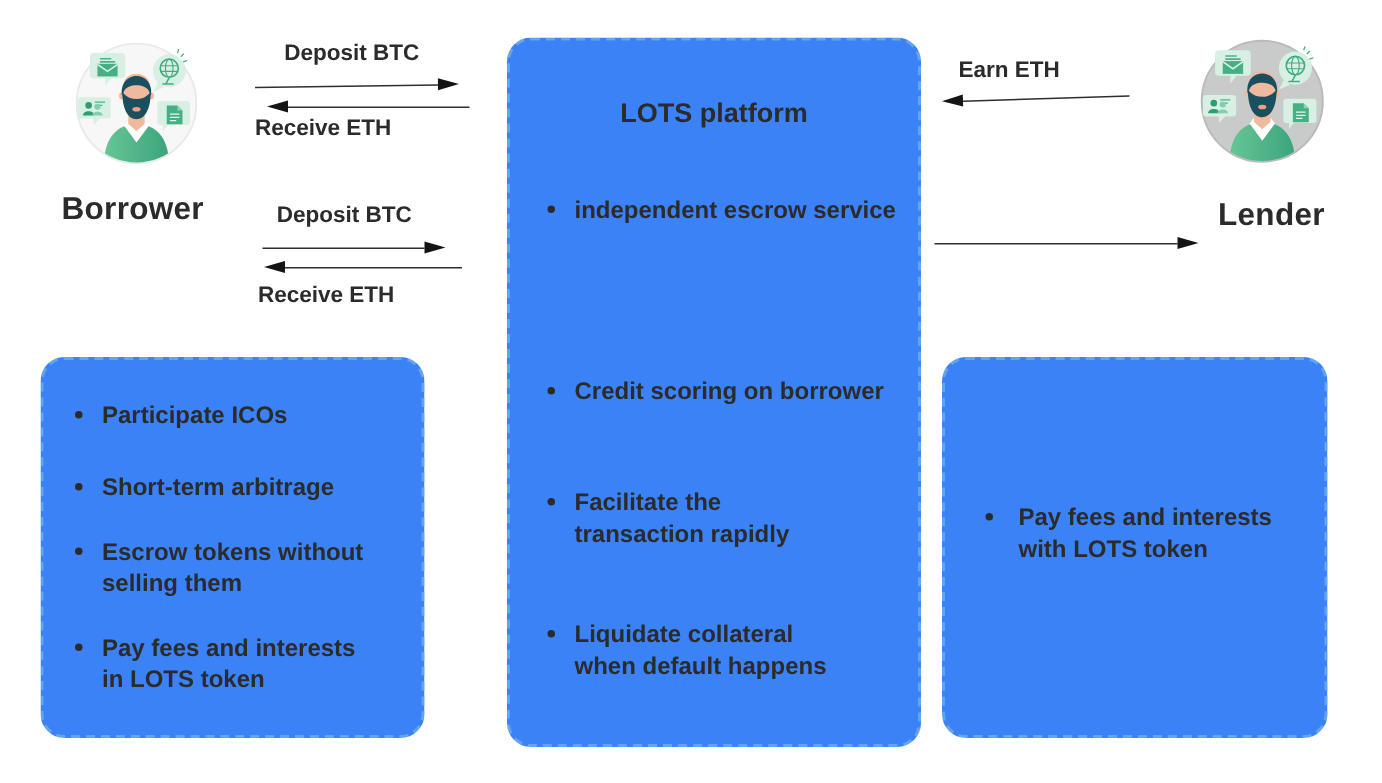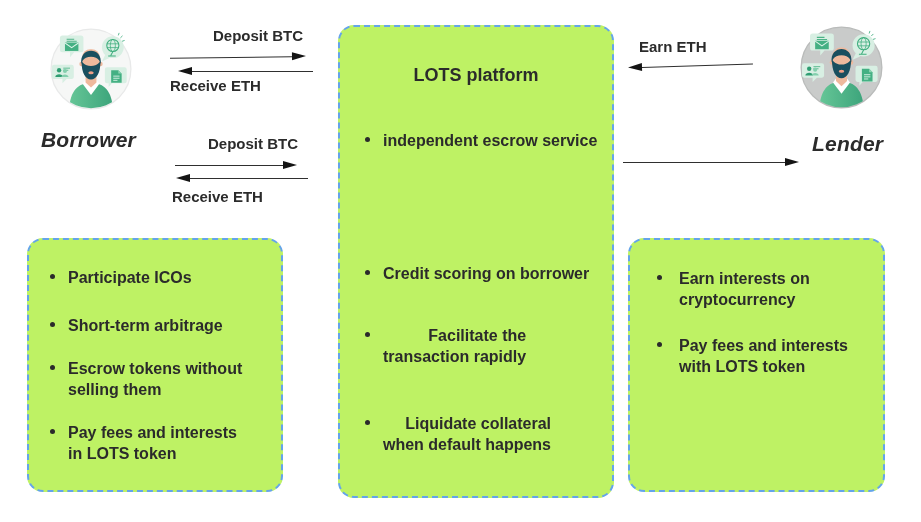--- a/index.html
+++ b/index.html
@@ -1,39 +1,39 @@
 <!DOCTYPE html>
 <html><head>
 <meta charset="utf-8">
 <style>
   html,body{margin:0;padding:0;background:#fff;}
   .canvas{
     position:relative;width:921px;height:522px;background:#ffffff;overflow:hidden;
     font-family:"Liberation Sans",sans-serif;font-weight:700;color:#2b2b2b;
   }
   
-  .dashed-box{position:absolute;border:2px dashed #64a4ea;border-radius:16px;box-sizing:border-box;background:#bef264;}
+  .dashed-box{position:absolute;border:2px dashed #64a4ea;border-radius:16px;box-sizing:border-box;background:#3b82f6;}
   
-  .actor-label{position:absolute;font-size:21px;letter-spacing:.2px;font-style:italic;}
+  .actor-label{position:absolute;font-size:21px;letter-spacing:.2px;}
   
   .flow-label{position:absolute;font-size:15px;white-space:nowrap;}
-  .ta-c{text-align:right}.ta-r{}
+  .ta-c{text-align:center}.ta-r{}
   
   .arrow{position:absolute;height:0;border-top:1.5px solid #2f2f2f;}
   .arrow::after{content:"";position:absolute;top:-5.2px;width:0;height:0;
     border-top:4.5px solid transparent;border-bottom:4.5px solid transparent;}
   .arrow-right::after{right:-14px;border-left:14px solid #141414;}
   .arrow-left::after{left:-14px;border-right:14px solid #141414;}
   
   .platform-title{position:absolute;left:0;right:0;top:38px;text-align:center;font-size:18px;}
   
   .bullet{position:absolute;font-size:16px;line-height:21px;}
   .bullet .dot{position:absolute;left:0;top:7px;width:5px;height:5px;border-radius:50%;background:#2b2b2b;}
   .bullet .bt{display:block;white-space:pre-line;}
-  .platform-box .bullet{left:25px;text-align:right;}
+  .platform-box .bullet{left:25px;}
   .platform-box .bullet .bt{margin-left:18px;}
   .borrower-box .bullet{left:21px;}
   .borrower-box .bullet .bt{margin-left:18px;}
   .lender-box .bullet{left:27px;}
   .lender-box .bullet .bt{margin-left:22px;}
   
   .avatar{position:absolute;}
   .avatar-borrower{--av-bg:#f6f7f6;--av-edge:#e8e9e9;}
   .avatar-lender{--av-bg:#c9cbca;--av-edge:#b9bbba;}
   .svg-defs{position:absolute;width:0;height:0;}
@@ -110,21 +110,21 @@
   <div class="arrow arrow-right" style="left:175px;top:165px;width:108px"></div>
   <div class="arrow arrow-left" style="left:190px;top:178px;width:118px"></div>
   <div class="flow-label ta-r" style="left:172px;top:188px;width:130px">Receive ETH</div>
 
   <div class="dashed-box platform-box" style="left:338px;top:25px;width:276px;height:473px">
     <div class="platform-title">LOTS platform</div>
     <div class="bullet" style="top:103px">
       <span class="dot"></span>
       <span class="bt">independent escrow service</span>
     </div>
-    <div class="bullet" style="top:236px">
+    <div class="bullet" style="top:224px">
       <span class="dot"></span>
       <span class="bt">Credit scoring on borrower</span>
     </div>
     <div class="bullet" style="top:386px">
       <span class="dot"></span>
       <span class="bt">Liquidate collateral
 when default happens</span>
     </div>
     <div class="bullet" style="top:298px">
       <span class="dot"></span>
@@ -157,25 +157,20 @@
 selling them</span>
     </div>
     <div class="bullet" style="top:182px">
       <span class="dot"></span>
       <span class="bt">Pay fees and interests
 in LOTS token</span>
     </div>
   </div>
 
   <div class="dashed-box lender-box" style="left:628px;top:238px;width:257px;height:254px">
-    <div class="bullet" style="top:28px">
-      <span class="dot"></span>
-      <span class="bt">Earn interests on
-cryptocurrency</span>
-    </div>
     <div class="bullet" style="top:95px">
       <span class="dot"></span>
       <span class="bt">Pay fees and interests
 with LOTS token</span>
     </div>
   </div>
 
 </div>
 
 </body></html>

